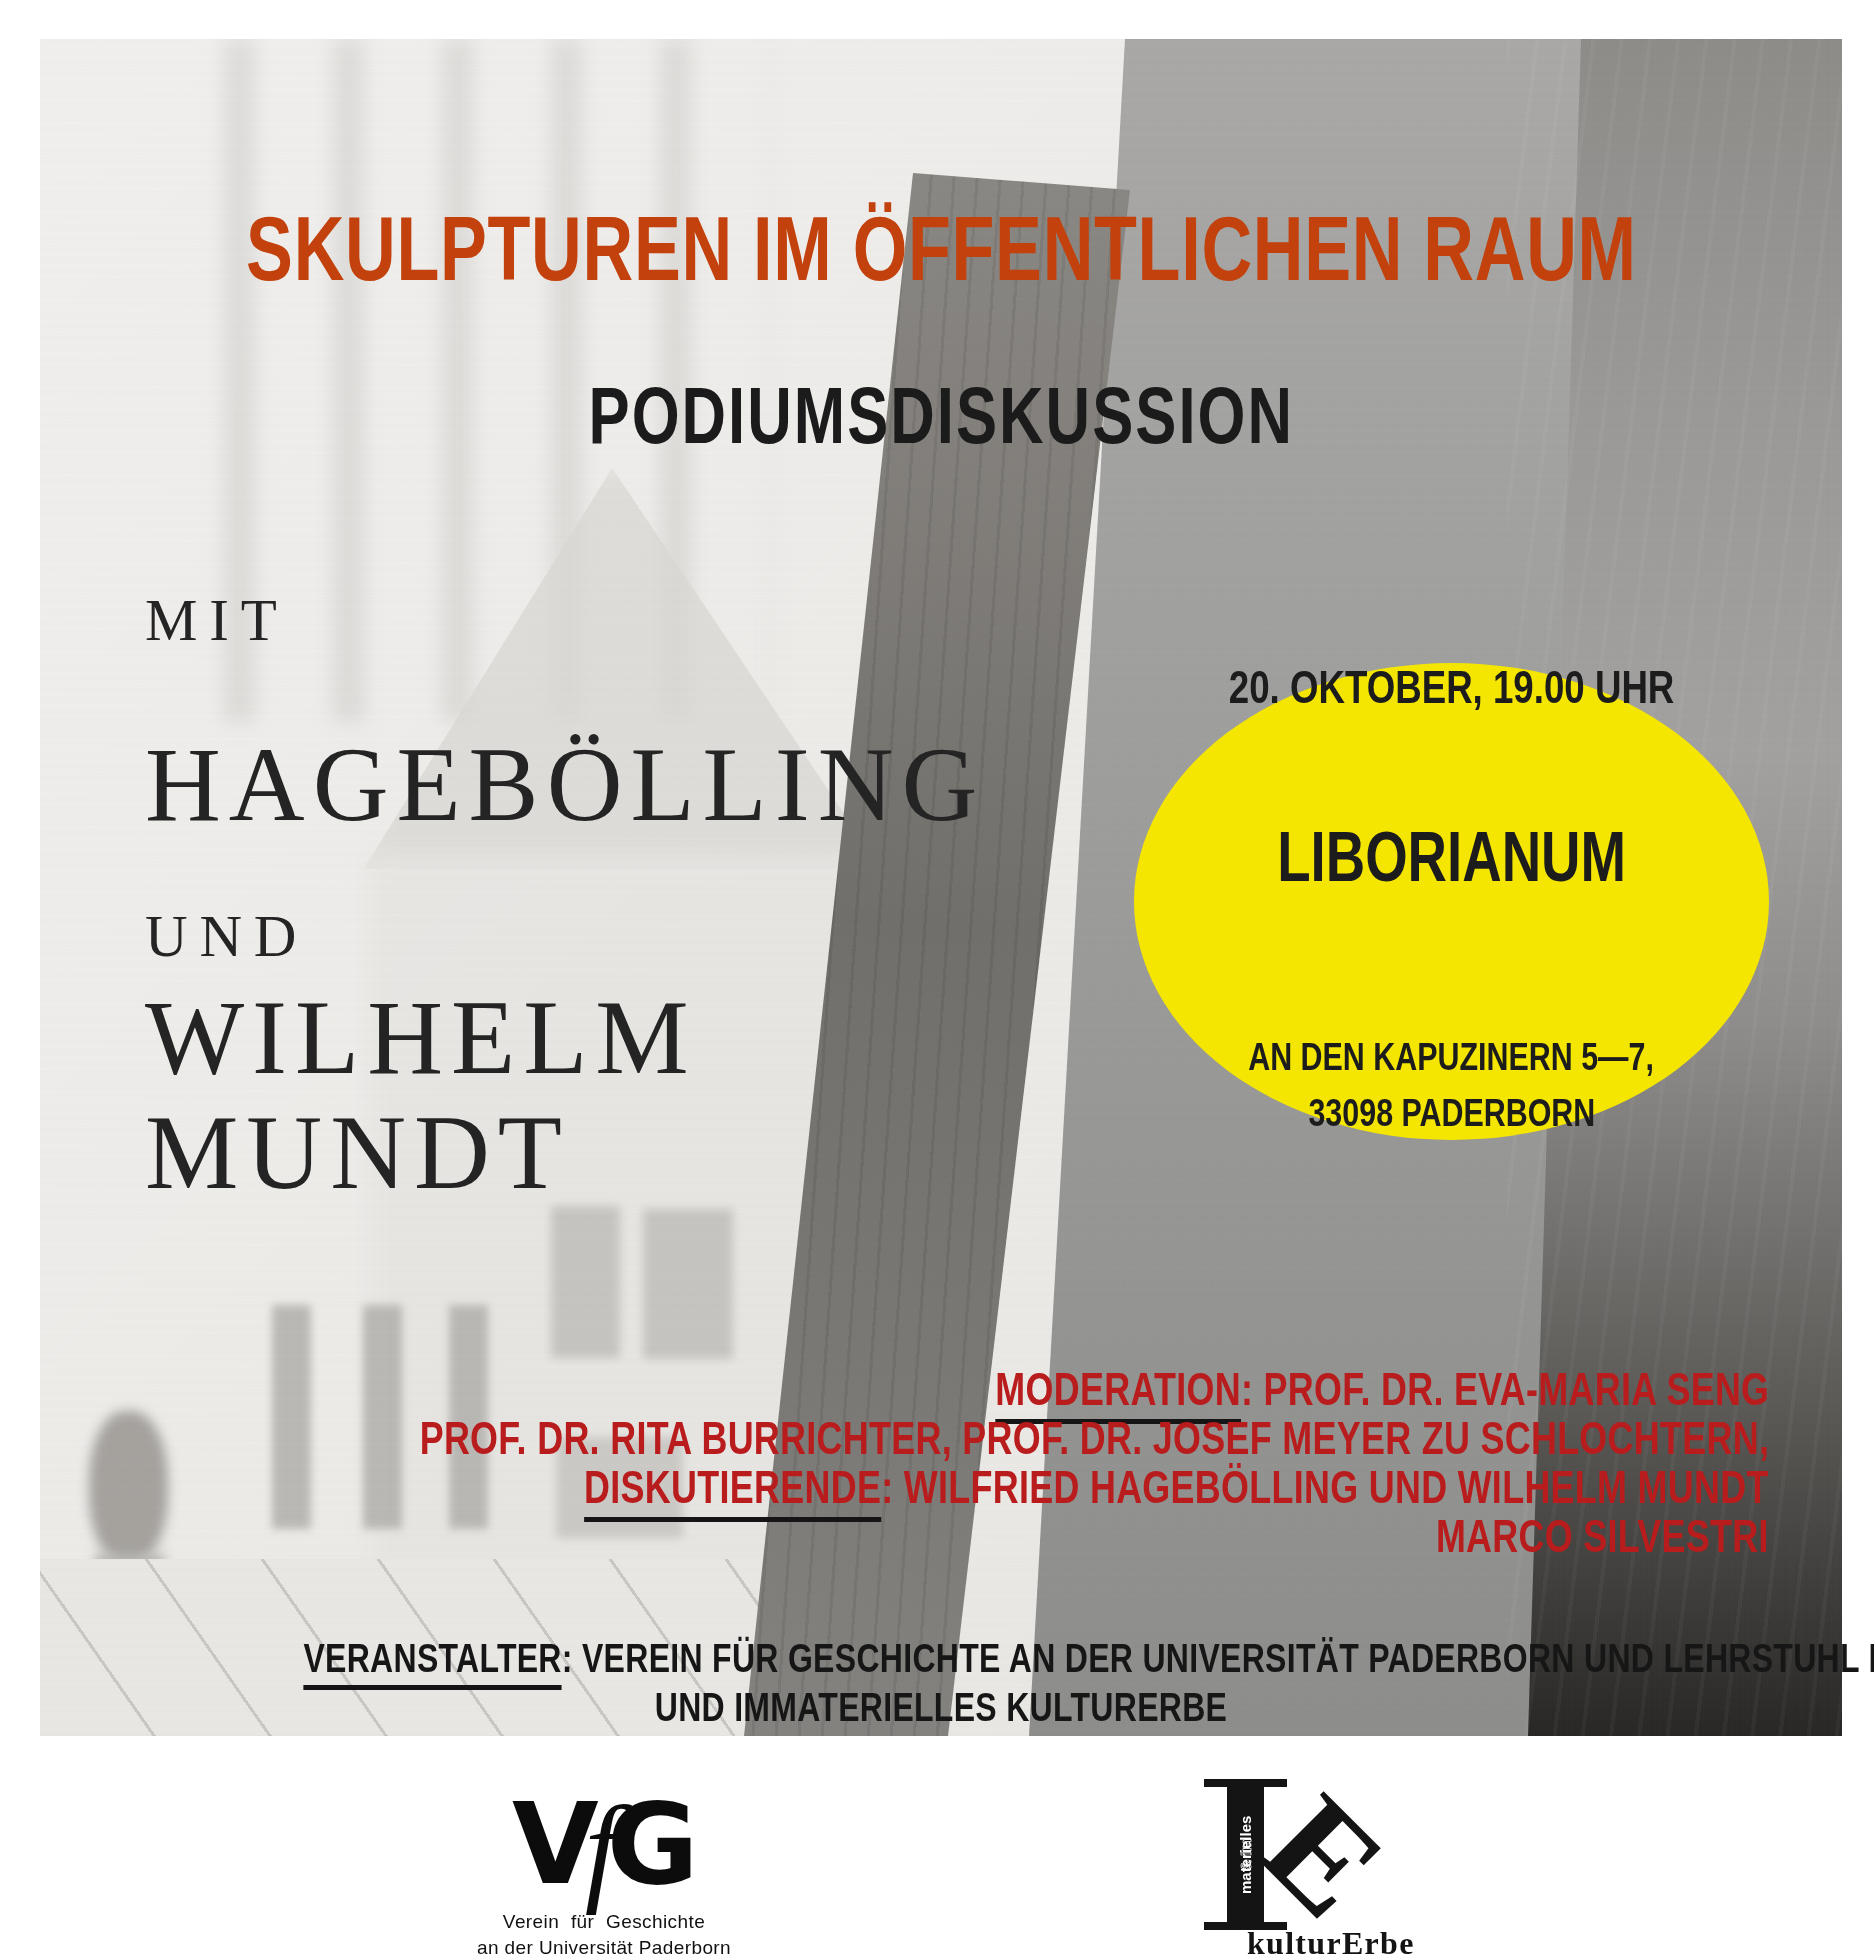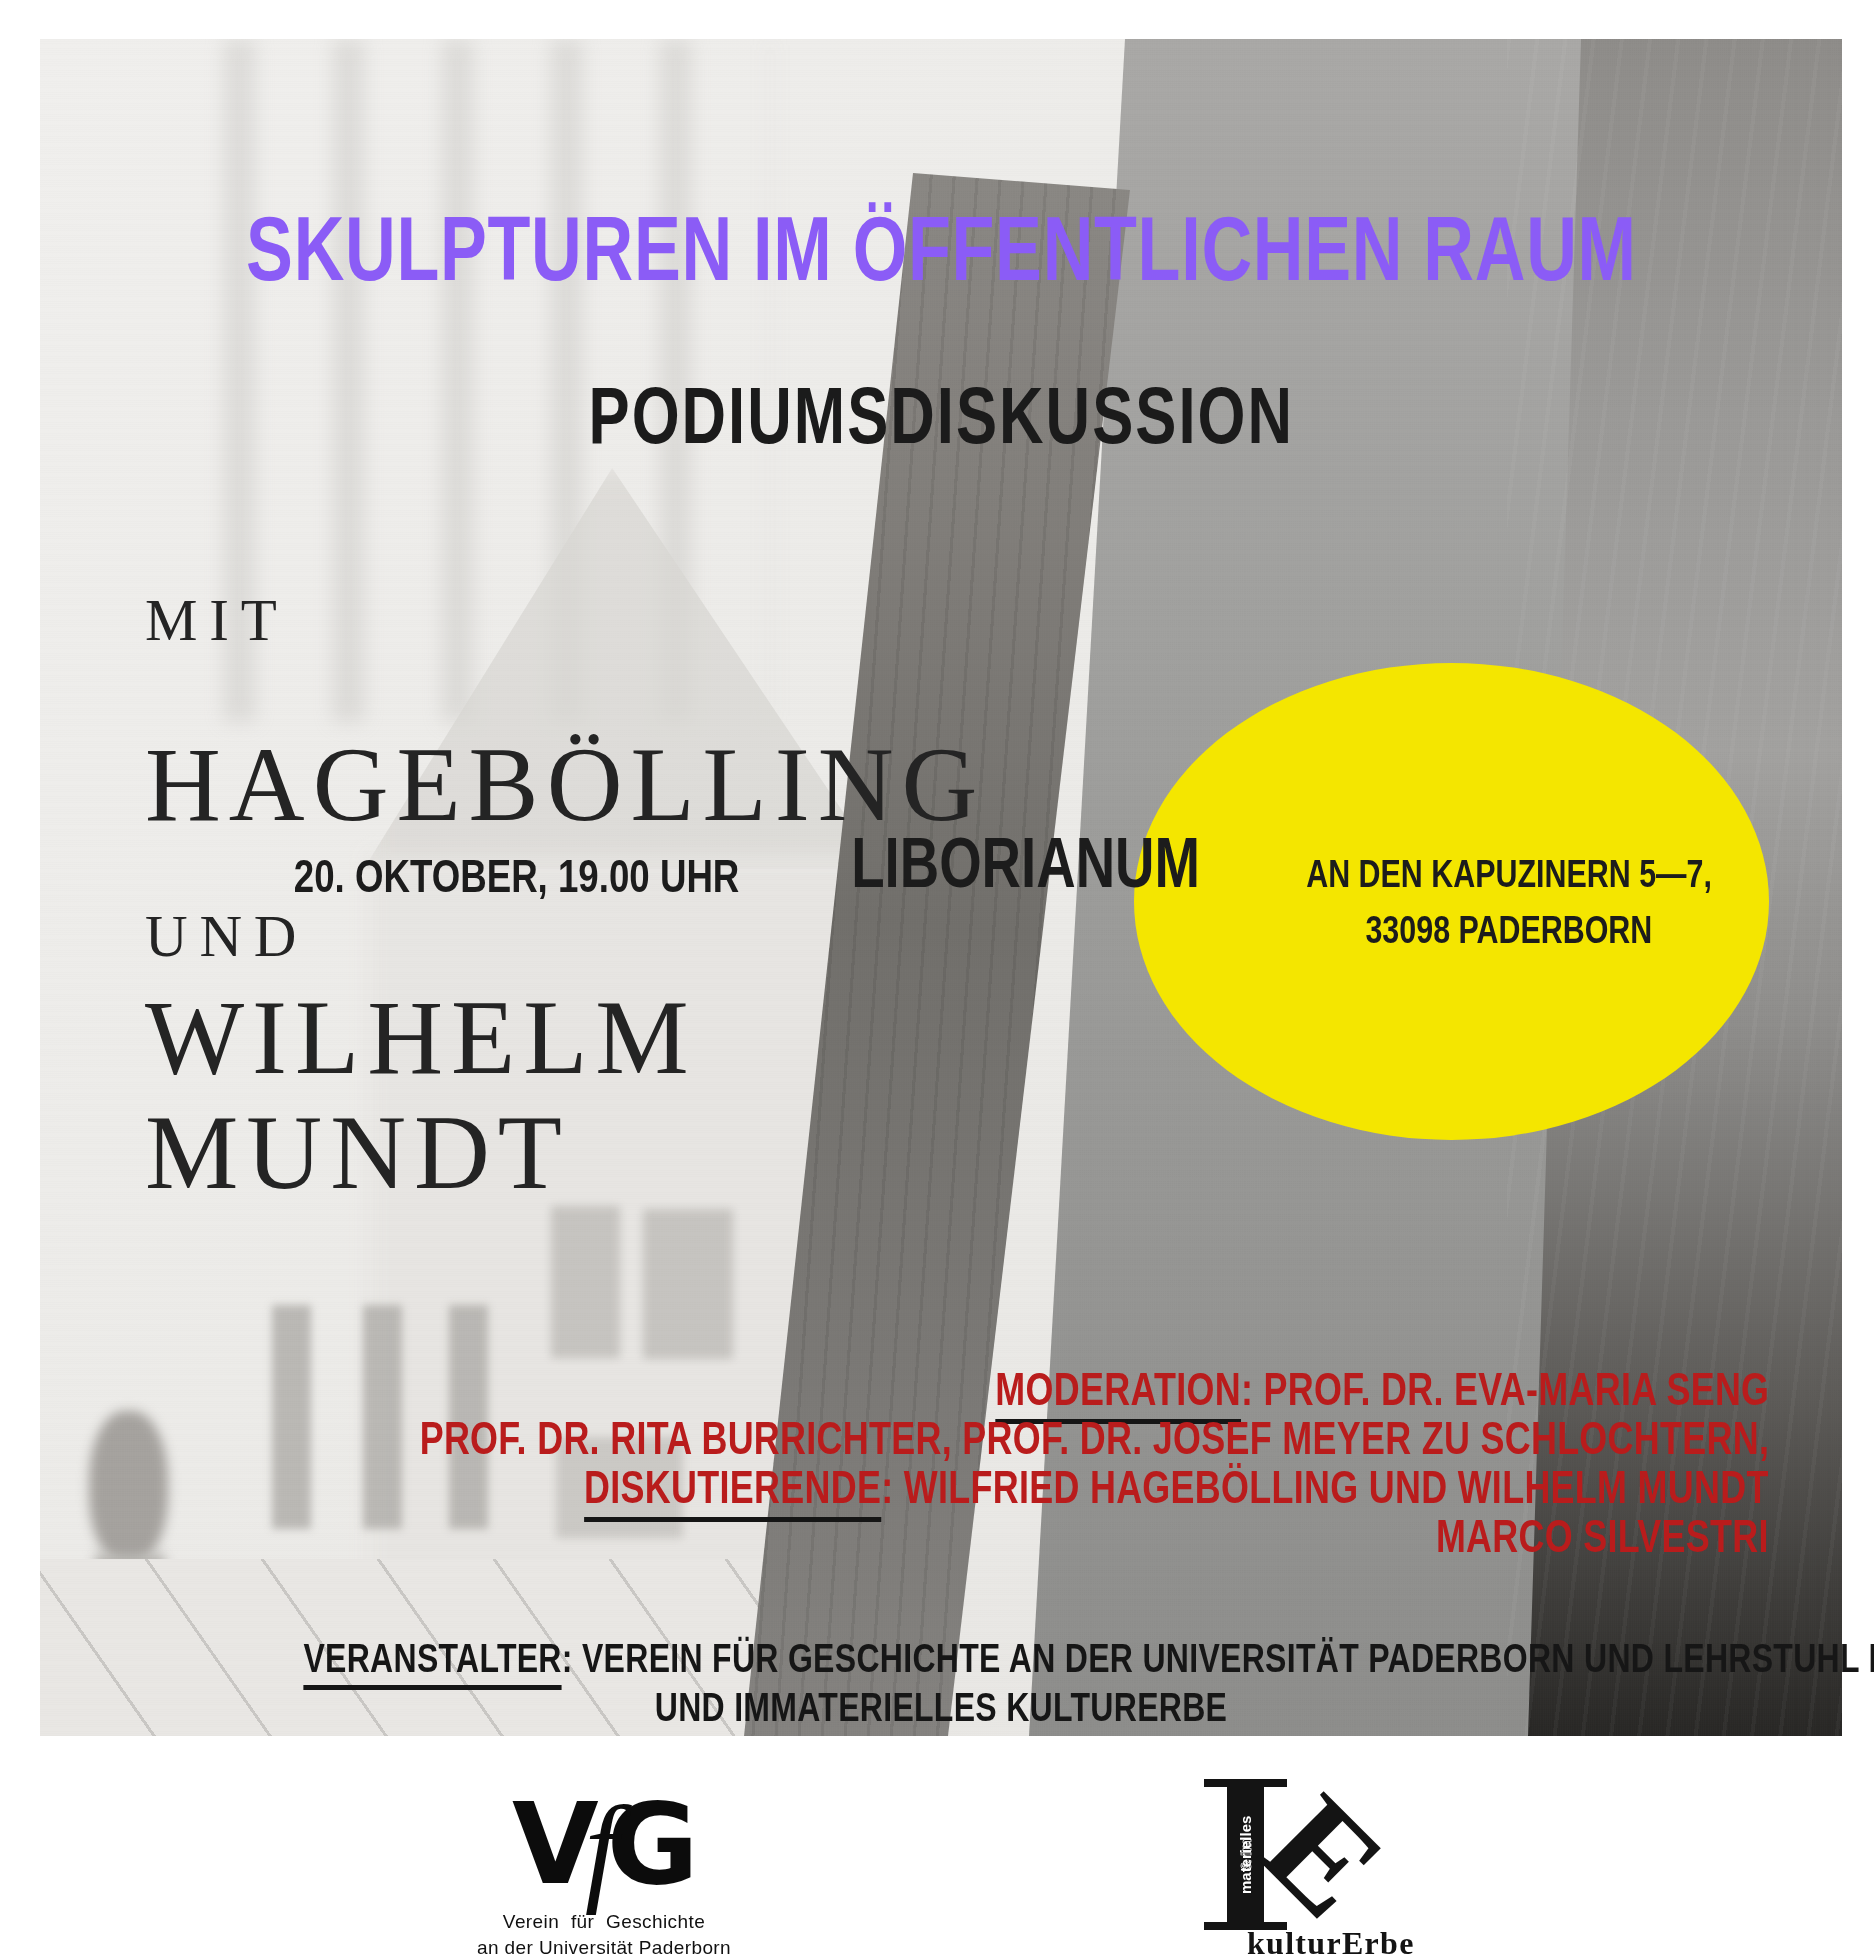--- a/index.html
+++ b/index.html
@@ -41,28 +41,28 @@
       repeating-linear-gradient(94deg,rgba(40,38,36,.18) 0 3.1px,rgba(0,0,0,0) 3.1px 23px),
       repeating-linear-gradient(48deg,rgba(255,255,255,.07) 0 1.3px,rgba(0,0,0,0) 1.3px 10px);}
   .grain{left:0;top:0;width:1802px;height:1697px;opacity:.5;
     background-image:repeating-linear-gradient(0deg,rgba(0,0,0,.015) 0 0.9px,rgba(0,0,0,0) 0.9px 2.2px),
       repeating-linear-gradient(90deg,rgba(255,255,255,.02) 0 0.9px,rgba(0,0,0,0) 0.9px 2.2px);}
   
   .abs{position:absolute;}
   .cx{display:inline-block;transform:scaleX(.78);transform-origin:50% 50%;white-space:nowrap;}
   .cx-r{transform-origin:100% 50%;}
   .title1{left:40px;top:204px;width:1802px;text-align:center;font-weight:700;font-size:90px;
-          line-height:1;letter-spacing:0.9px;color:#8b5cf6;}
+          line-height:1;letter-spacing:0.9px;color:#c2410c;}
   .title2{left:40px;top:376px;width:1802px;text-align:center;font-weight:700;font-size:79px;
           line-height:1;letter-spacing:2.6px;color:#1b1b1b;}
   .serif-line{left:145px;line-height:1;font-family:"Liberation Serif",serif;color:#242424;white-space:nowrap;}
   .serif-sm{font-size:59px;letter-spacing:.2em;}
   .serif-lg{font-size:105px;letter-spacing:8px;}
   .badge{left:1134px;top:663px;width:635px;height:477px;border-radius:50%;background:#f4e600;
-         display:flex;flex-direction:row;align-items:center;justify-content:flex-end;text-align:center;
+         display:flex;flex-direction:column;align-items:center;justify-content:space-between;text-align:center;
          color:#1c1c1c;font-weight:700;}
   .badge .dt{font-size:47px;line-height:1;margin-bottom:52px;}
   .badge .venue{font-size:70px;line-height:1;margin-bottom:78px;}
   .badge .addr{font-size:39px;line-height:1.42;}
   .panel{right:105px;top:1365px;text-align:right;font-weight:700;font-size:46px;line-height:49px;
          color:#b91c1c;letter-spacing:0.4px;white-space:nowrap;}
   .org{left:40px;top:1634px;width:1802px;text-align:center;font-weight:700;font-size:41px;line-height:49px;
        color:#161616;letter-spacing:0.4px;white-space:nowrap;}
   .ul{border-bottom:5.7px solid #151515;padding-bottom:4px;}
   

